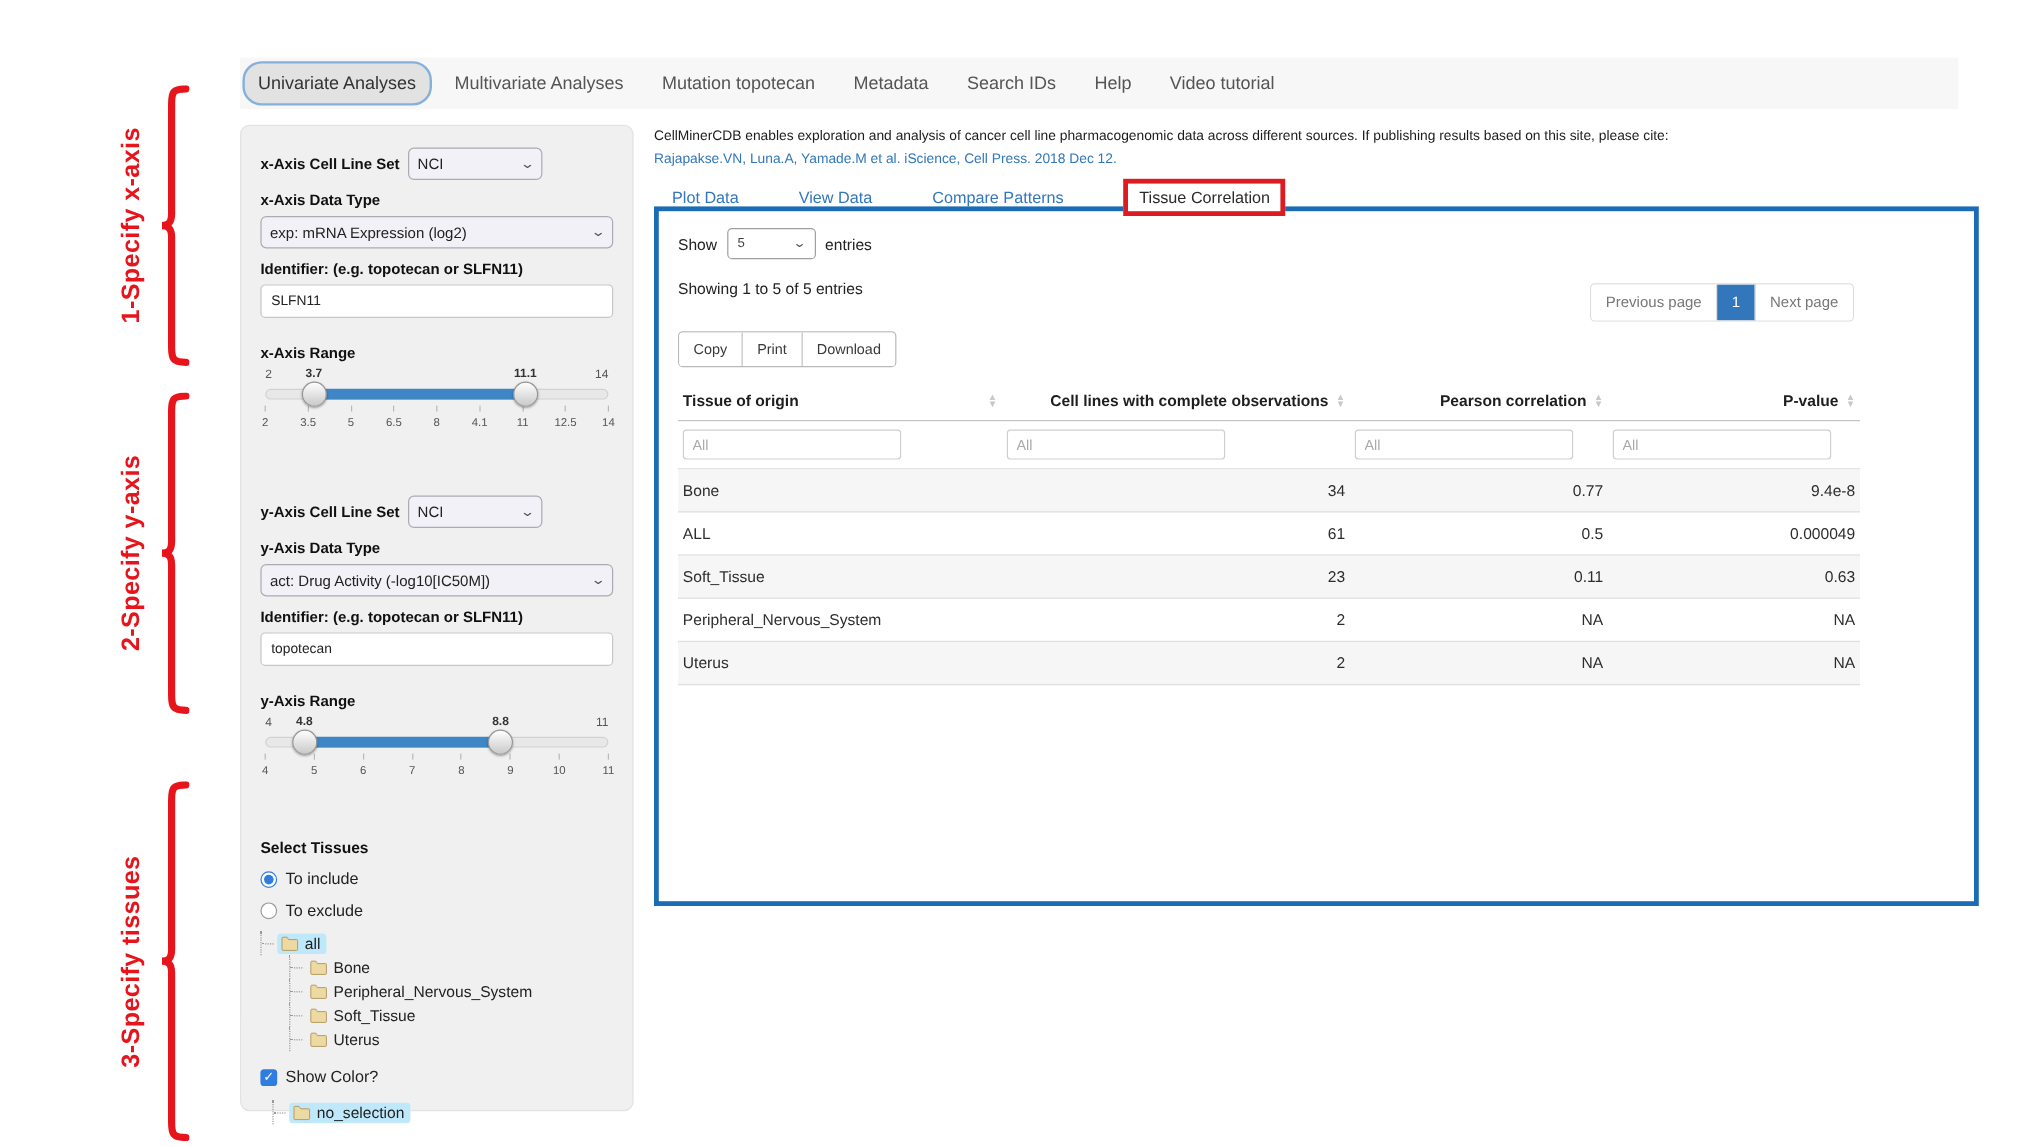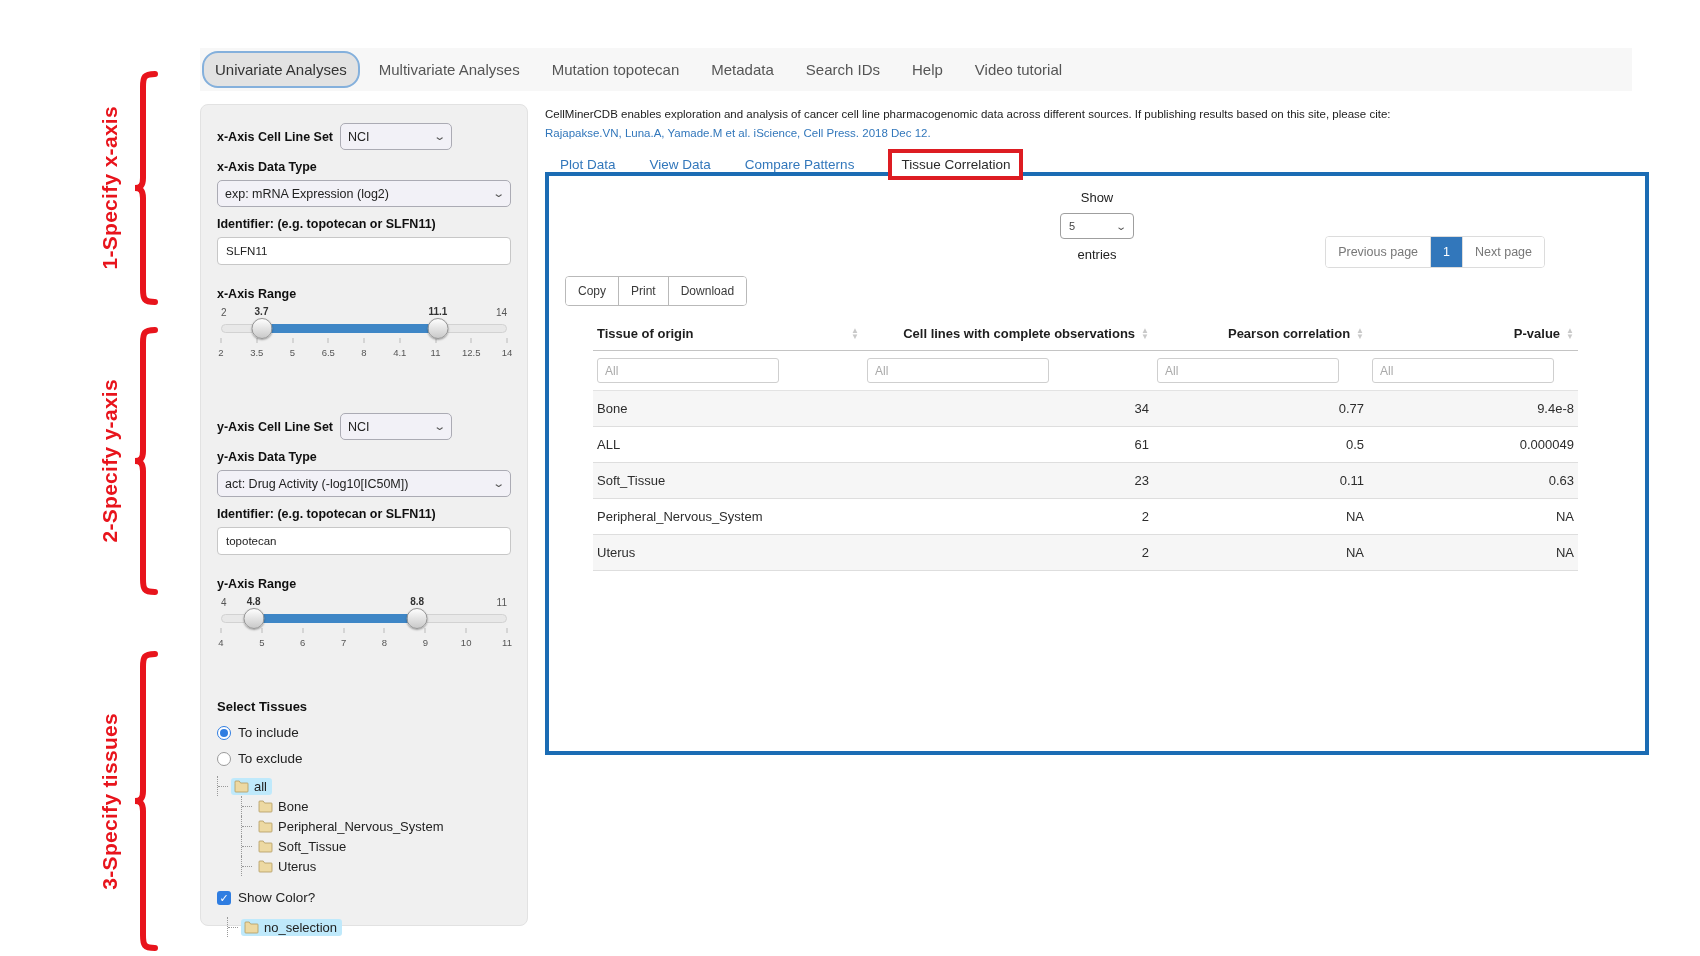--- a/index.html
+++ b/index.html
@@ -82,48 +82,48 @@
   .conn { width: 14px; height: 20px; border-left: 1px dotted #999; position: relative; flex: none; }
   .conn::after { content: ""; position: absolute; left: 0; top: 10px; width: 10px; border-top: 1px dotted #999; }
   .node { display: flex; align-items: center; gap: 5px; padding: 1px 5px 1px 3px; border-radius: 3px; cursor: pointer; color: #222; }
   .node.hl { background: #bfe9fb; }
   .folder-svg { display: block; }
 
   
   .citation { position: absolute; left: 545px; width: 1104px; text-align: left; font-size: 11.5px; color: #1c1c1c; }
   .citation.link { color: #3277bb; cursor: pointer; }
 
-  .main-tabs { position: absolute; left: 560px; top: 149px; display: flex; gap: 34px; align-items: center; font-size: 13.5px; height: 30px; z-index: 3; }
+  .main-tabs { position: absolute; left: 560px; top: 149px; display: flex; gap: 50px; align-items: center; font-size: 13.5px; height: 30px; z-index: 3; }
   .main-tab { color: #3277bb; cursor: pointer; white-space: nowrap; }
   .main-tab.active { color: #2b2b2b; border: 4px solid #dd1c22; padding: 4px 9px; background: #fff; }
 
   .panel {
     position: absolute; left: 545px; top: 172px; width: 1104px; height: 583px;
     border: 4px solid #1b6cb4; background: #fff; padding: 14px 16px;
   }
-  .show-row { display: flex; align-items: center; gap: 8px; font-size: 13px; color: #222; flex-direction: column; }
+  .show-row { display: flex; align-items: center; gap: 8px; font-size: 13px; color: #222; }
   .show-select {
     width: 74px; height: 26px; border: 1px solid #9f9f9f; border-radius: 4px; background: #fff;
     display: flex; align-items: center; justify-content: space-between; padding: 0 8px;
     font-size: 11px; color: #444; cursor: pointer;
   }
   .show-select .chev { font-size: 10px; color: #555; transform: scaleX(1.4); }
   .showing-text { margin-top: 17px; font-size: 13px; color: #222; }
 
   .pag { position: absolute; right: 100px; top: 60px; display: flex; border: 1px solid #dcdcdc; border-radius: 4px; overflow: hidden; font-size: 12.5px; }
   .pag > div { padding: 8px 12px; background: #fff; color: #777; border-right: 1px solid #dcdcdc; cursor: pointer; }
   .pag > div:last-child { border-right: none; }
   .pag .cur { background: #3277bb; color: #fff; }
 
   .btn-group { position: absolute; left: 16px; top: 100px; display: flex; border: 1px solid #b9b9b9; border-radius: 4px; overflow: hidden; }
   .tbtn { padding: 7px 12px; font-size: 12px; color: #3a3a3a; background: #fff; border-right: 1px solid #b9b9b9; cursor: pointer; }
   .tbtn:last-child { border-right: none; }
 
   .table-area { position: absolute; left: 16px; top: 142px; width: 985px; }
-  table { width: 100%; border-collapse: collapse; font-size: 13px; table-layout: fixed; margin-left: 28px; }
+  table { width: 100%; border-collapse: collapse; font-size: 13px; table-layout: fixed; }
   col.c0 { width: 270px; } col.c1 { width: 290px; } col.c2 { width: 215px; } col.c3 { width: 210px; }
   th { padding: 8px 4px 9px 4px; border-bottom: 1px solid #c4c4c4; font-weight: bold; color: #1e1e1e; }
   .th-flex { display: flex; align-items: center; gap: 6px; }
   th.a-left  .th-flex { justify-content: space-between; }
   th.a-right .th-flex { justify-content: flex-end; }
   .sort { display: inline-flex; flex-direction: column; font-size: 8px; line-height: 6px; color: #c9c9c9; flex: none; }
   tr.filter td { padding: 7px 4px; border-bottom: 1px solid #e3e3e3; }
   .filter-input {
     width: 182px; height: 25px; border: 1px solid #cfcfcf; border-radius: 3px;
     padding: 0 7px; font-size: 12px; color: #333; background: #fff;

